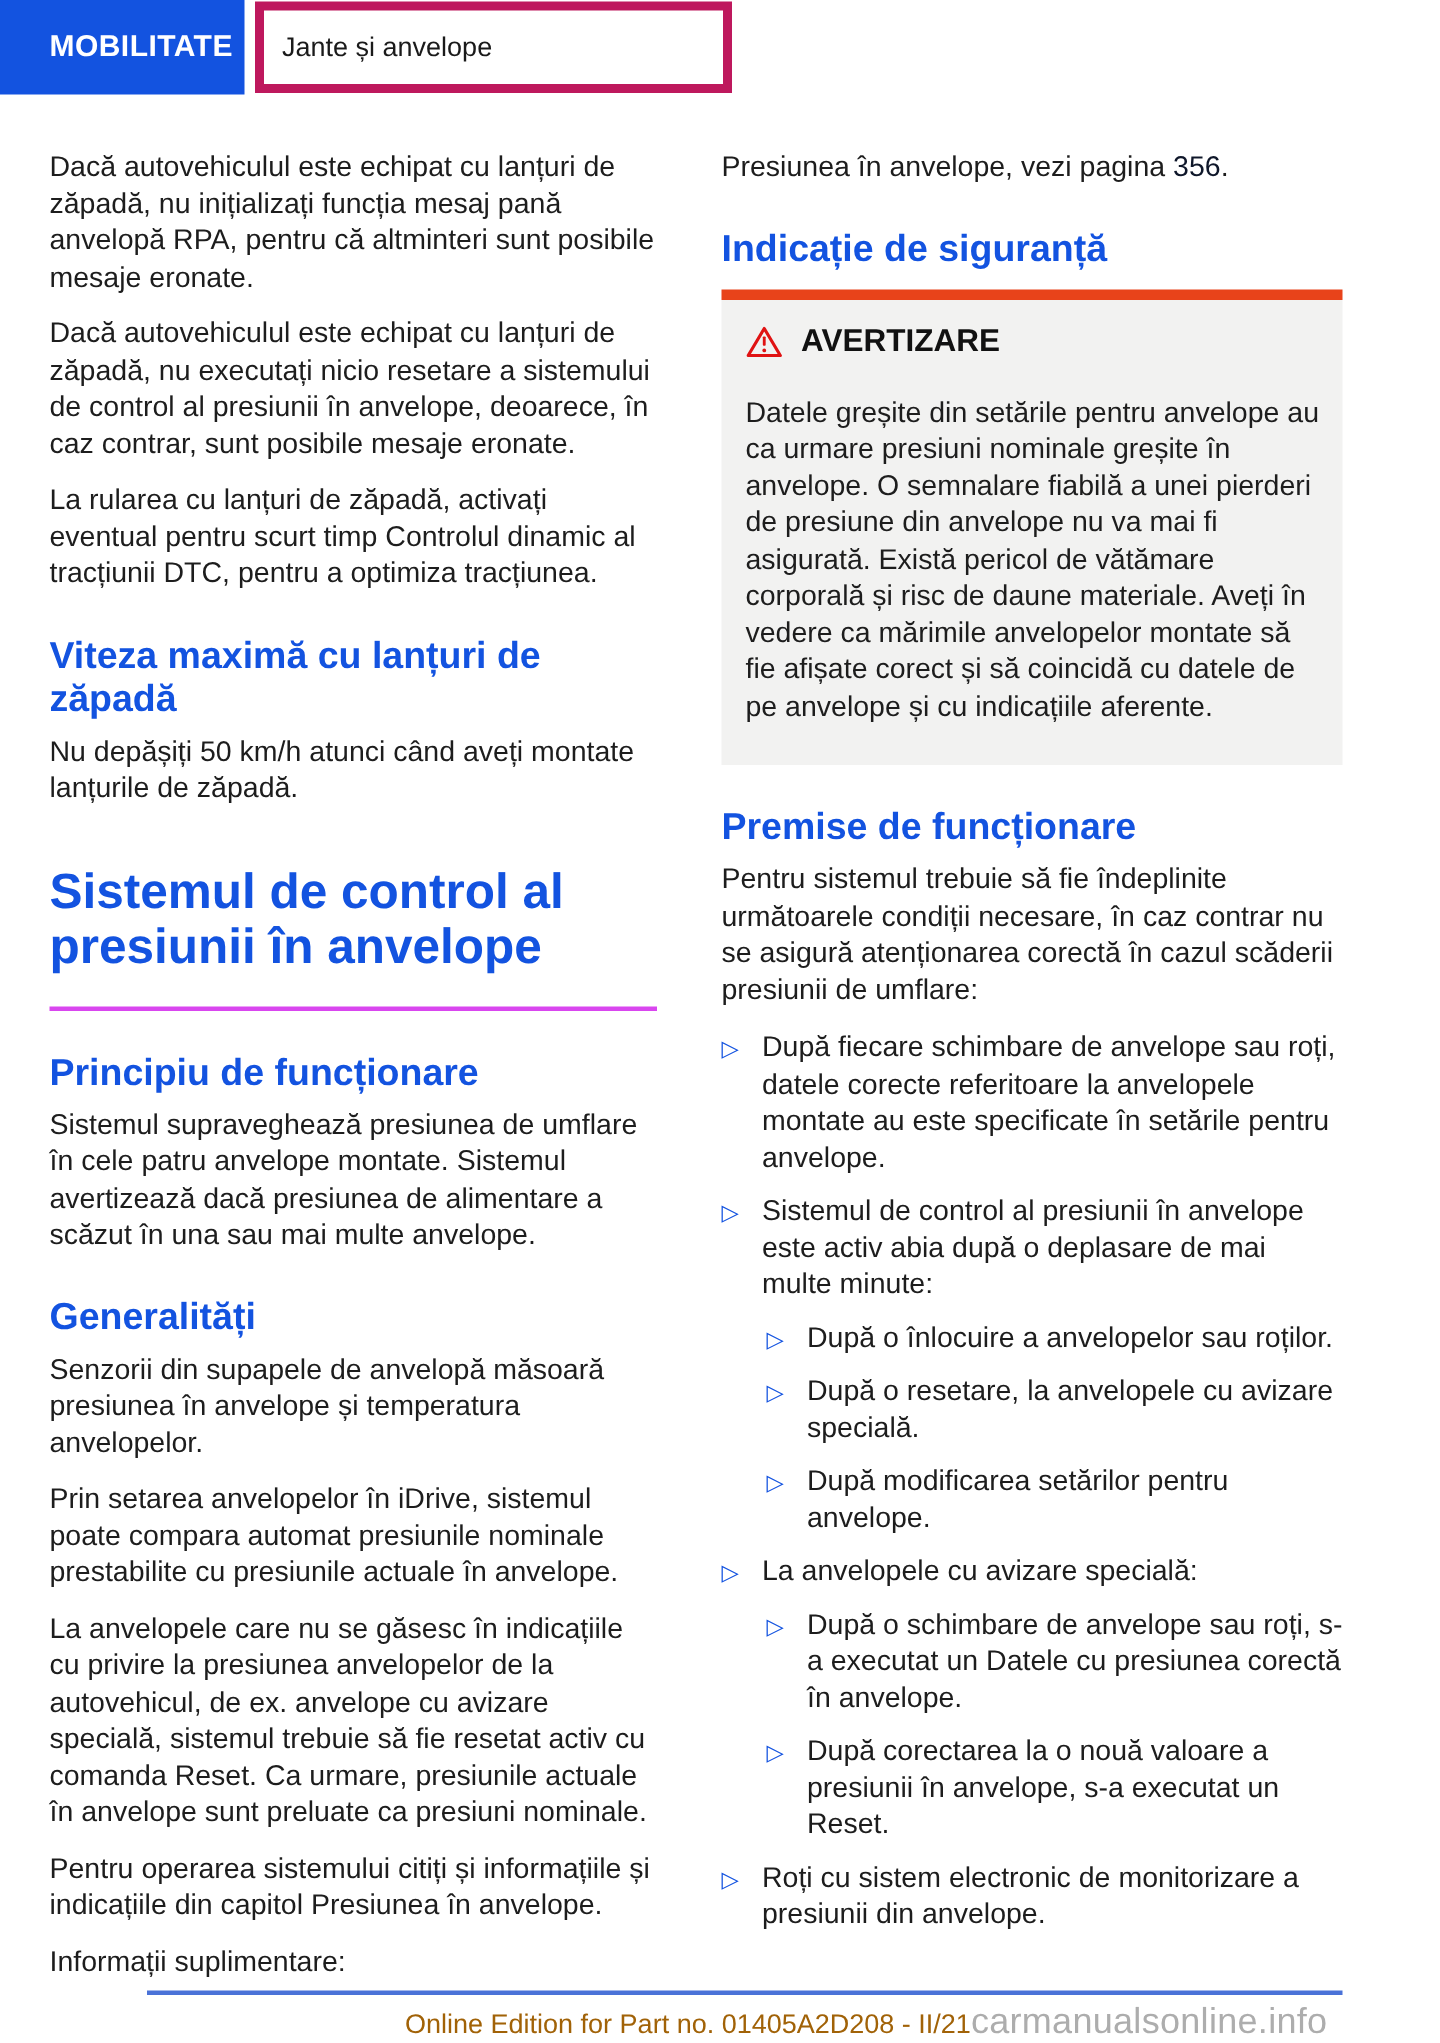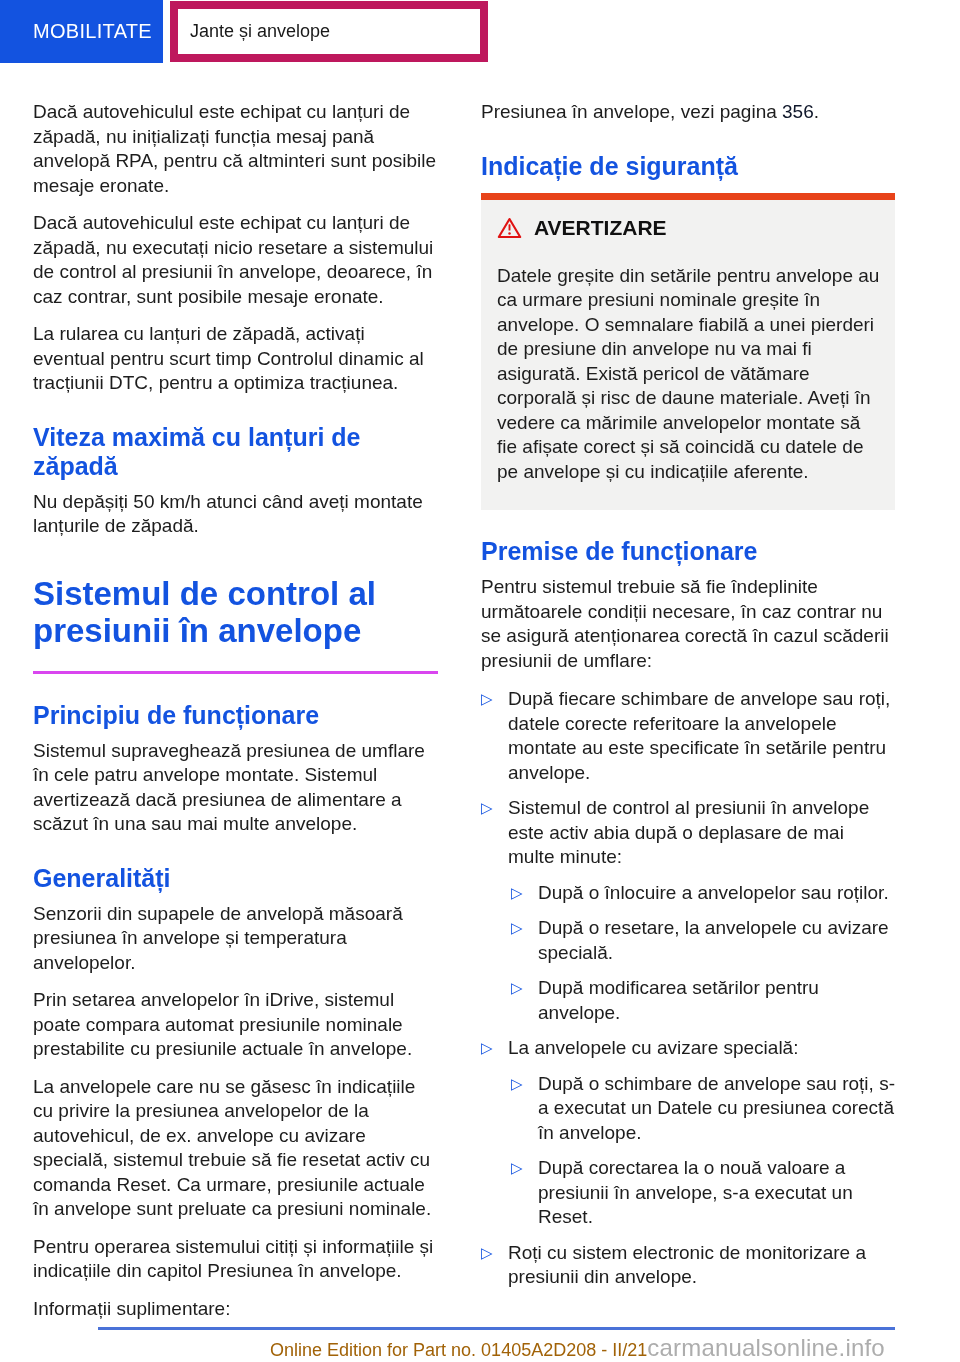--- a/index.html
+++ b/index.html
@@ -3,26 +3,26 @@
 <meta charset="utf-8">
 <style>
   html,body{margin:0;padding:0;background:#ffffff;}
   .page{
     position:relative;width:960px;height:1362px;background:#ffffff;overflow:hidden;
     font-family:"Liberation Sans","DejaVu Sans",sans-serif;color:#1d1d1d;
   }
   
   .chapter-block{
     position:absolute;left:0;top:0;width:163px;height:63px;background:#1353e0;
-    color:#ffffff;font-weight:400;font-size:20px;letter-spacing:.3px;
+    color:#ffffff;font-weight:700;font-size:20px;letter-spacing:.3px;
     display:flex;align-items:center;padding-left:33px;box-sizing:border-box;
   }
   .section-box{
     position:absolute;left:170px;top:1px;width:318px;height:61px;background:#ffffff;
-    border:8px solid #be185d;box-sizing:border-box;display:flex;align-items:center;
+    border:6px solid #be185d;box-sizing:border-box;display:flex;align-items:center;
     padding-left:12px;font-size:18px;color:#1a1a1a;
   }
   
   .columns{position:absolute;left:33px;top:100px;width:862px;display:flex;gap:43px;}
   .col{box-sizing:border-box;}
   .col-left{width:405px;}
   .col-right{width:414px;}
   p.body{font-size:19px;line-height:24.5px;margin:0 0 13px;color:#1d1d1d;}
   .h1-wrap{border-bottom:3px solid #d946ef;padding-bottom:22px;margin:36px 0 0;}
   .h1{

